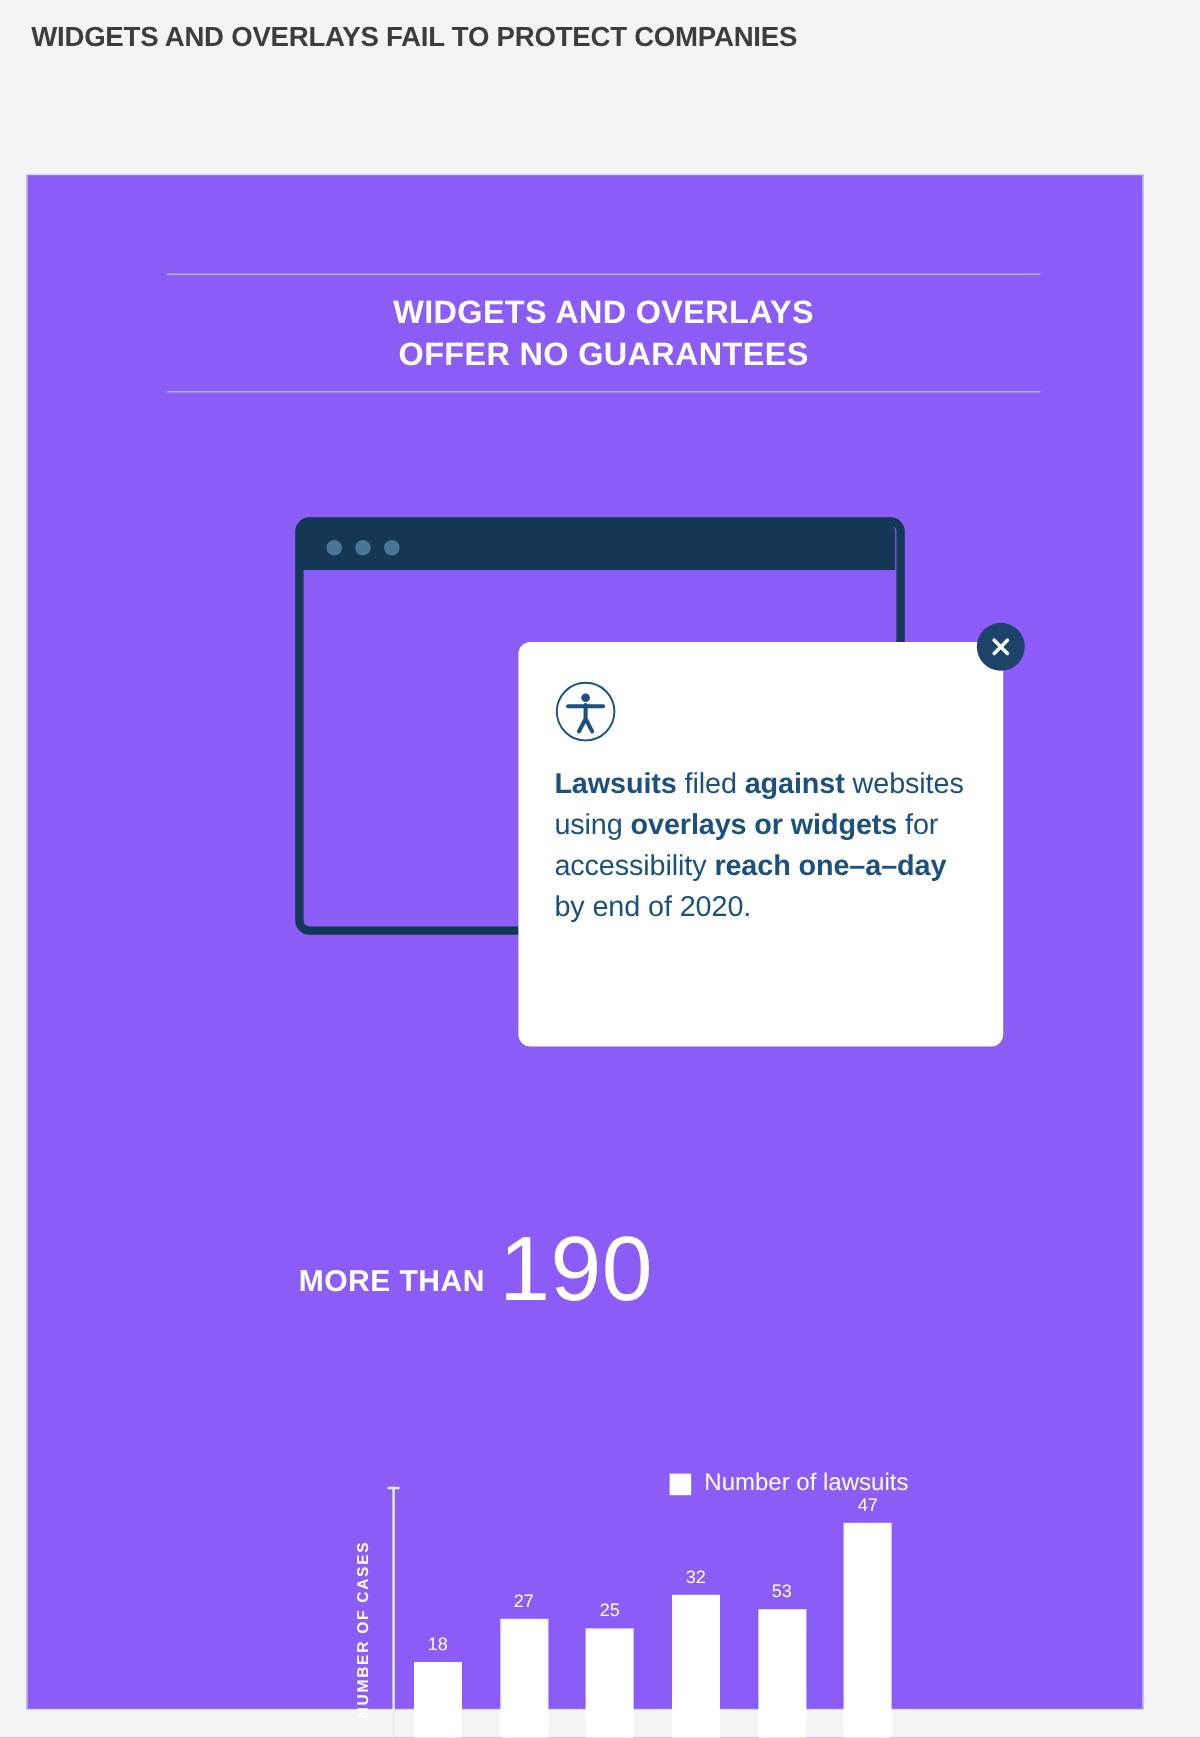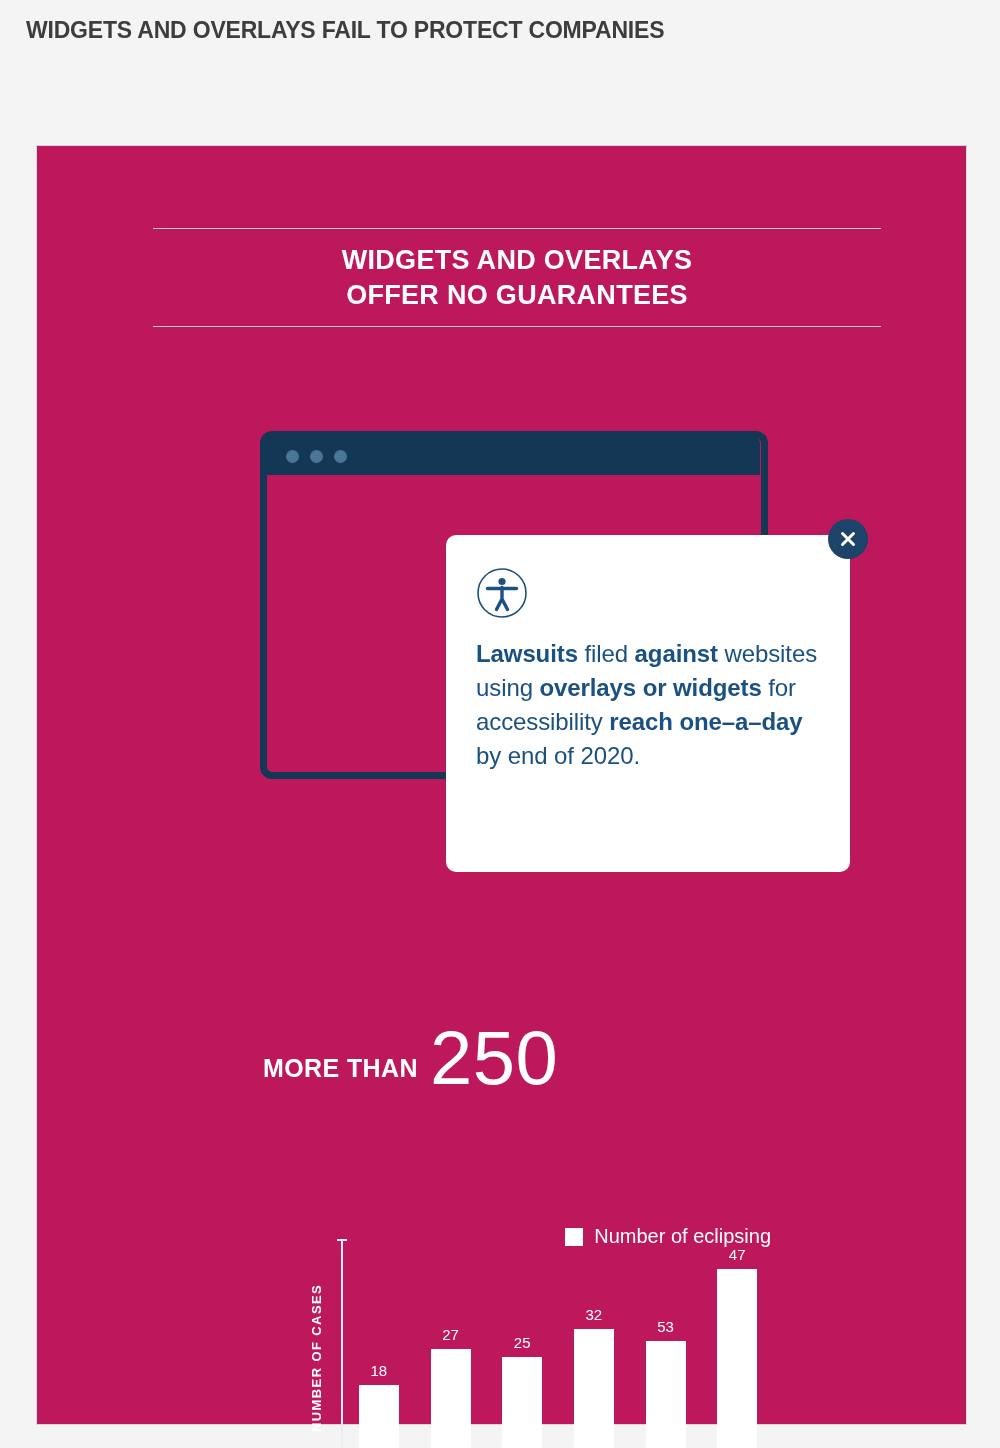--- a/index.html
+++ b/index.html
@@ -26,25 +26,25 @@
     font-weight: bold;
     letter-spacing: -0.2px;
     color: #3d3d3d;
     text-transform: uppercase;
     font-stretch: condensed;
   }
 
   
   .panel {
     position: absolute;
-    left: 36px;
+    left: 22px;
     top: 145px;
     width: 931px;
     height: 1280px;
-    background: #be185d;
+    background: #8b5cf6;
     border: 1px solid #cfd8e0;
     box-sizing: border-box;
   }
 
   
   .panel-header {
     position: absolute;
     left: 116px;
     top: 82px;
     width: 728px;
@@ -307,29 +307,29 @@
   </div>
 
   <div class="modal-close">
     <svg width="22" height="22" viewBox="0 0 22 22">
       <path d="M5.5 5.5 L16.5 16.5 M16.5 5.5 L5.5 16.5" stroke="#ffffff" stroke-width="3" stroke-linecap="round"></path>
     </svg>
   </div>
 
   <div class="stat-row">
     <span class="stat-label">MORE THAN</span>
-    <span class="stat-number">250</span>
+    <span class="stat-number">190</span>
   </div>
 
 
   <div class="chart">
 
     <div class="legend">
       <span class="legend-swatch"></span>
-      <span class="legend-label">Number of eclipsing</span>
+      <span class="legend-label">Number of lawsuits</span>
     </div>
 
     <div class="y-axis-title">NUMBER OF CASES</div>
 
     <div class="plot">
       <div class="axis-v"></div>
 
       <div class="tick-top"></div>
 
       <div class="bars" id="bars">

